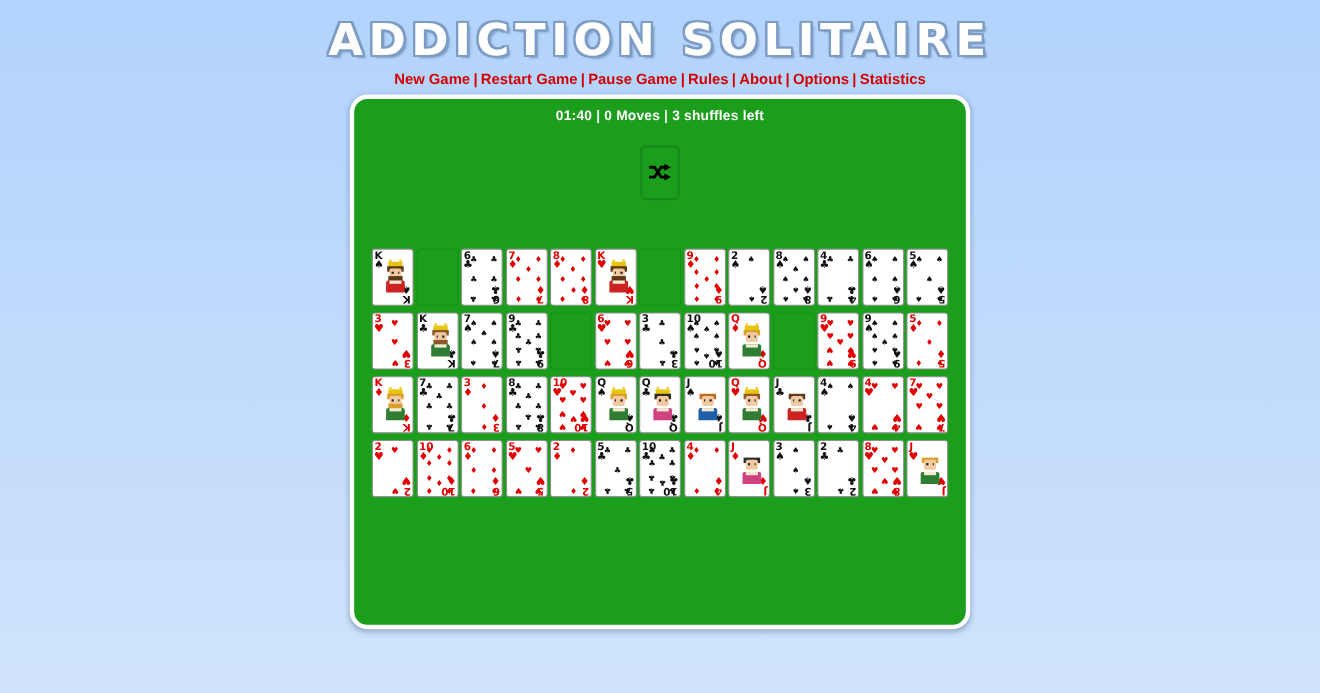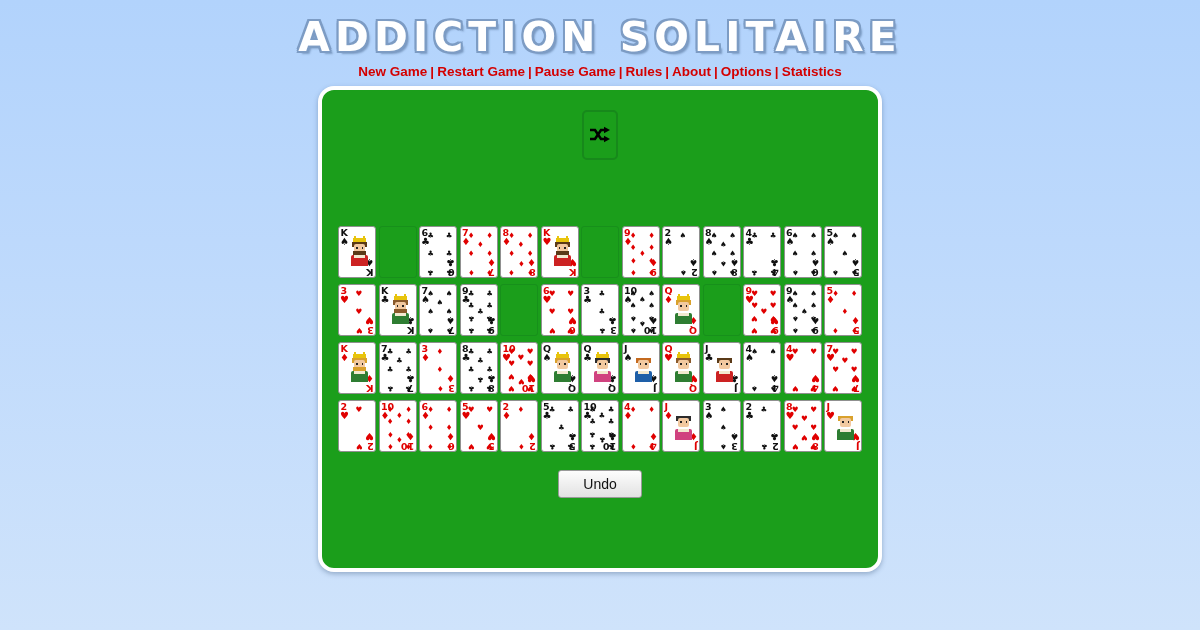--- a/index.html
+++ b/index.html
@@ -214,20 +214,21 @@
 </head>
 <body>
 
 <div id="header">
   <div id="game-title">ADDICTION SOLITAIRE</div>
   <div id="menu-bar"><span class="menu-link">New Game</span><span class="sep">|</span><span class="menu-link">Restart Game</span><span class="sep">|</span><span class="menu-link">Pause Game</span><span class="sep">|</span><span class="menu-link">Rules</span><span class="sep">|</span><span class="menu-link">About</span><span class="sep">|</span><span class="menu-link">Options</span><span class="sep">|</span><span class="menu-link">Statistics</span></div>
 </div>
 
 <div id="board">
 
+  <div id="status-bar">01:40 | 0 Moves | 3 shuffles left</div>
 
   <div id="shuffle-area">
     <div id="shuffle-button">
       <span>
         <svg width="22" height="18" viewBox="0 0 22 18" aria-hidden="true">
           <path d="M1 4 H6 L12 13 H16" stroke="#000" stroke-width="2.6" fill="none"></path>
           <path d="M1 13 H6 L12 4 H16" stroke="#000" stroke-width="2.6" fill="none"></path>
           <path d="M15 0.8 L21 4 L15 7.2 Z" fill="#000"></path>
           <path d="M15 9.8 L21 13 L15 16.2 Z" fill="#000"></path>
         </svg>
@@ -1019,18 +1020,15 @@
               <div class="f-head"></div>
               <div class="f-eyes"></div>
               <div class="f-body" style="background: rgb(46, 125, 50);"></div>
               <div class="f-collar"></div>
             </div>
           </div>
         </div>
       </div>
     </div>
 
-  <div id="undo-area">
-    <button id="undo-button">Undo</button>
-  </div>
 
 
 </div>
 
 </body></html>

